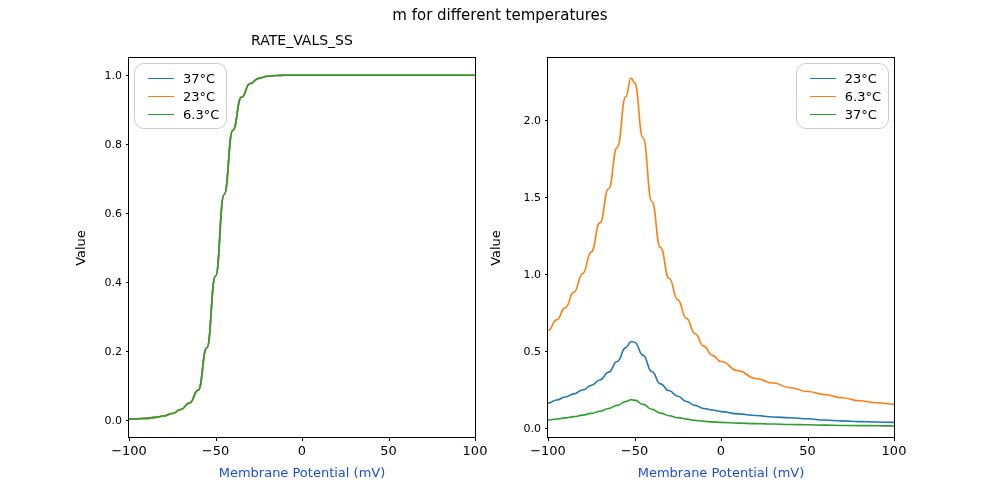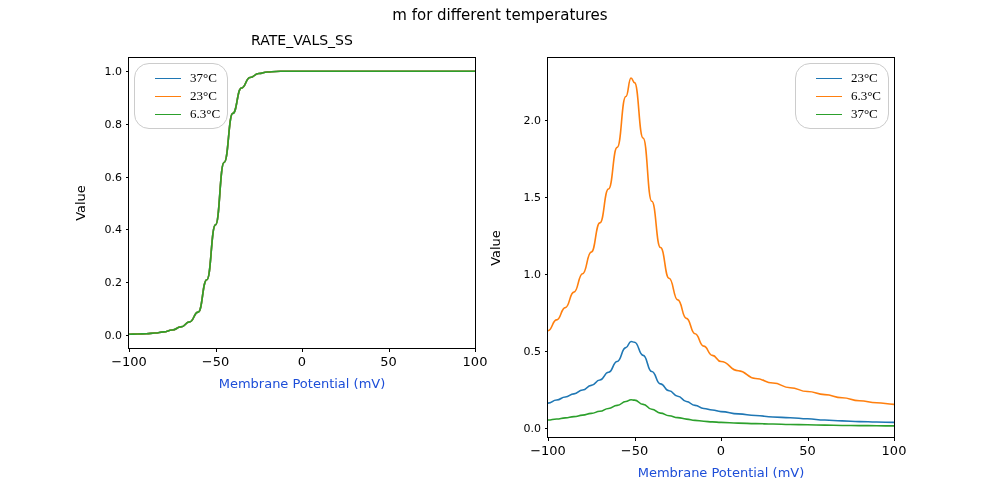--- a/index.html
+++ b/index.html
@@ -23,21 +23,21 @@
     text-align: center;
     font-size: 15px;
     color: #000000;
   }
   .axes {
     position: absolute;
     box-sizing: border-box;
     border: 1.1px solid #000000;
     background: #ffffff;
   }
-  #axes-ss  { left: 128px; top: 57px;  width: 348px; height: 292px; }
+  #axes-ss  { left: 128px; top: 57px;  width: 348px; height: 381px; }
   #axes-tau { left: 547px; top: 57px;  width: 348px; height: 381px; }
 
   .ax-title {
     position: absolute;
     left: 0;
     width: 100%;
     top: -26px;
     text-align: center;
     font-size: 14px;
     color: #000000;
@@ -98,24 +98,23 @@
     white-space: nowrap;
     transform-origin: 50% 50%;
   }
   #ylabel-ss  { left: -66px;  transform: translateY(-50%) rotate(-90deg); }
   #ylabel-tau { left: -70px;  transform: translateY(-50%) rotate(-90deg); }
 
   .legend {
     position: absolute;
     box-sizing: border-box;
     border: 1px solid #cccccc;
-    border-radius: 15px;
+    border-radius: 10px;
     background: rgba(255,255,255,0.85);
-    padding: 5px 7px 5px 20px;
-    font-family: Liberation Serif, serif;
+    padding: 5px 7px 5px 13px;
   }
   #legend-ss  { left: 5px; top: 5px; }
   #legend-tau { right: 5px; top: 5px; }
   .legend-row {
     display: flex;
     align-items: center;
     height: 18px;
   }
   .legend-swatch {
     width: 26px;

